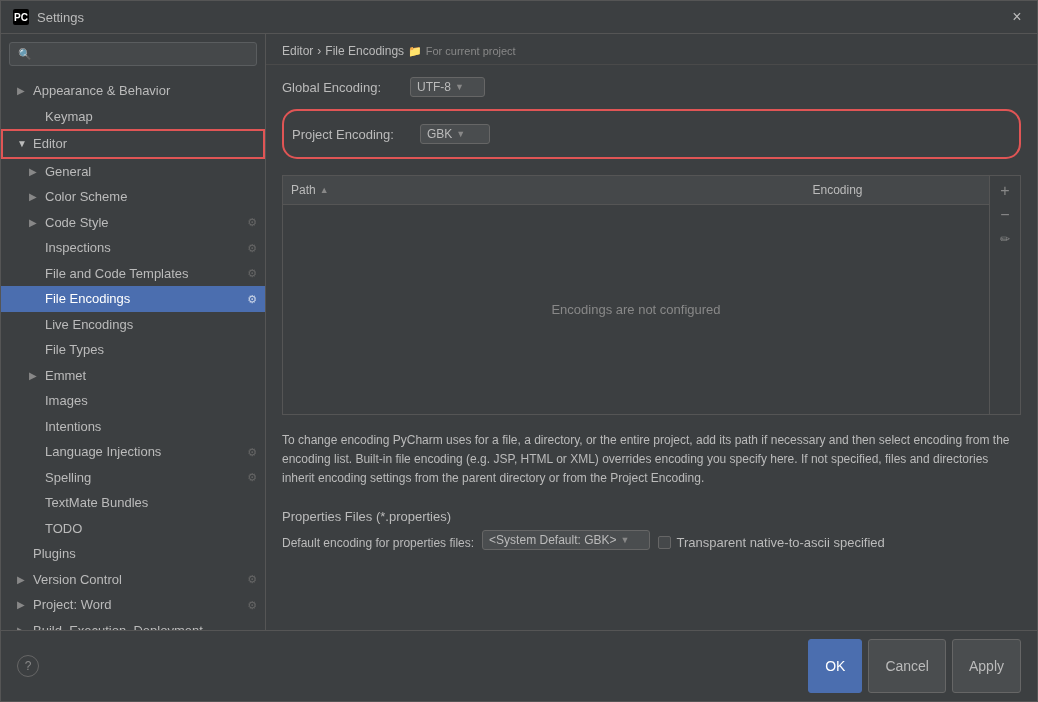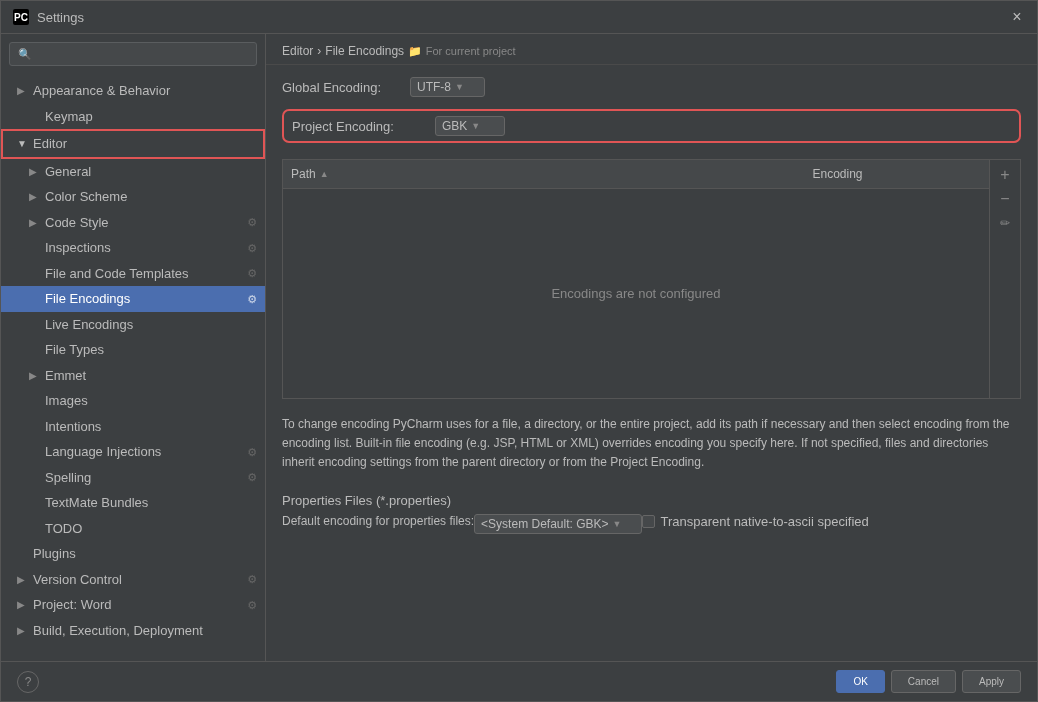--- a/index.html
+++ b/index.html
@@ -51,30 +51,30 @@
     .table-actions { display: flex; flex-direction: column; gap: 2px; padding: 4px; border-left: 1px solid #555; }
     .table-btn { width: 22px; height: 22px; background: transparent; border: none; color: #888; cursor: pointer; font-size: 16px; display: flex; align-items: center; justify-content: center; border-radius: 3px; }
 
     .table-wrapper { display: flex; border: 1px solid #555; min-height: 240px; }
     .table-main { flex: 1; display: flex; flex-direction: column; }
 
     .info-text { color: #bbbbbb; font-size: 12px; line-height: 1.6; margin: 8px 0; }
 
     .properties-section { margin-top: 4px; }
     .properties-title { color: #bbbbbb; font-size: 13px; margin-bottom: 6px; }
-    .properties-row { display: flex; align-items: flex-start; }
+    .properties-row { display: flex; align-items: flex-end; gap: 8px; }
     .properties-label { color: #bbbbbb; font-size: 12px; }
     .checkbox-label { display: flex; align-items: center; gap: 5px; cursor: pointer; }
     .checkbox { width: 13px; height: 13px; border: 1px solid #666; background: #45484a; border-radius: 2px; }
 
     
     .bottom-bar { padding: 8px 16px; display: flex; align-items: center; justify-content: space-between; border-top: 1px solid #555; background: #3c3f41; }
     .help-btn { width: 22px; height: 22px; border-radius: 50%; border: 1px solid #666; color: #888; display: flex; align-items: center; justify-content: center; font-size: 12px; cursor: pointer; }
     .bottom-buttons { display: flex; gap: 6px; }
-    .btn { padding: 5px 16px; border-radius: 3px; font-size: 10px; cursor: pointer; border: 1px solid transparent; }
+    .btn { padding: 18px 16px; border-radius: 3px; font-size: 14px; cursor: pointer; border: 1px solid transparent; }
     .btn-primary { background: #4b6eaf; color: white; border-color: #4b6eaf; }
     .btn-default { background: #4a4d4f; color: #bbbbbb; border-color: #666; }
   </style>
 </head>
 <body>
 
 <div class="window">
 
   <div class="title-bar">
     <div class="title-bar-left">
@@ -228,21 +228,21 @@
       <div class="settings-content">
 
         <div class="encoding-row">
           <span class="encoding-label">Global Encoding:</span>
           <div class="encoding-dropdown">
             <span>UTF-8</span>
             <span class="dd-arrow">▼</span>
           </div>
         </div>
 
-        <div style="border: 2px solid #e05555; border-radius: 7px; padding: 5px 8px; display: inline-flex; align-items: center; gap: 23px; margin-bottom: 8px;">
+        <div style="border: 2px solid #e05555; border-radius: 15px; padding: 13px 8px; display: inline-flex; align-items: center; gap: 8px; margin-bottom: 8px;">
           <span class="encoding-label">Project Encoding:</span>
           <div class="encoding-dropdown">
             <span>GBK</span>
             <span class="dd-arrow">▼</span>
           </div>
         </div>
 
         <div class="table-wrapper">
           <div class="table-main">
             <div class="table-header">

